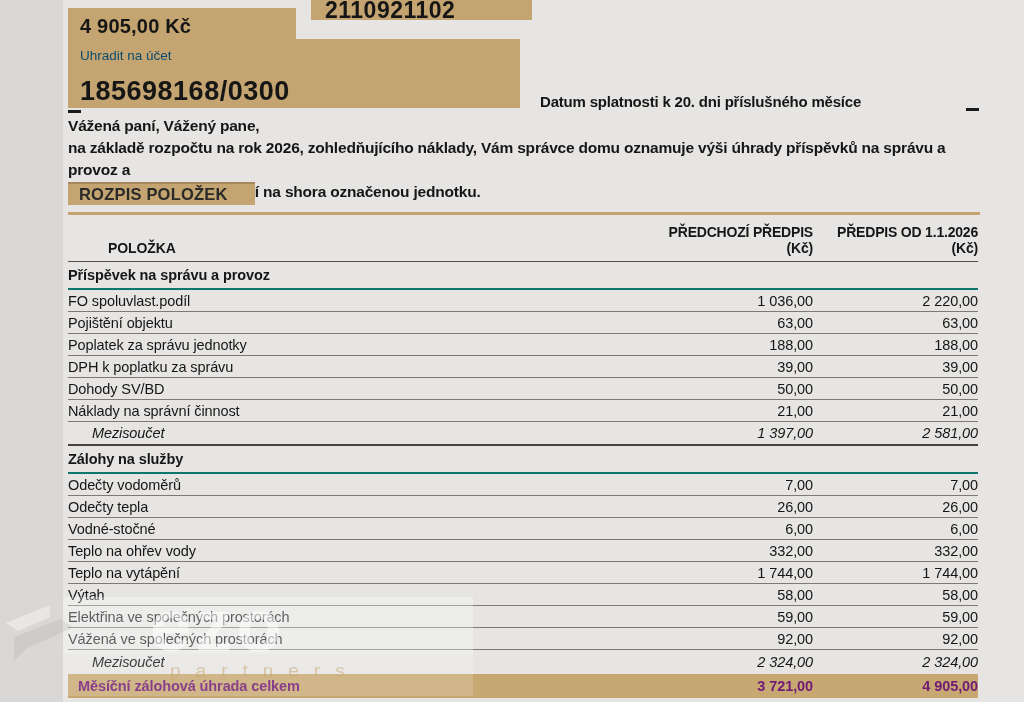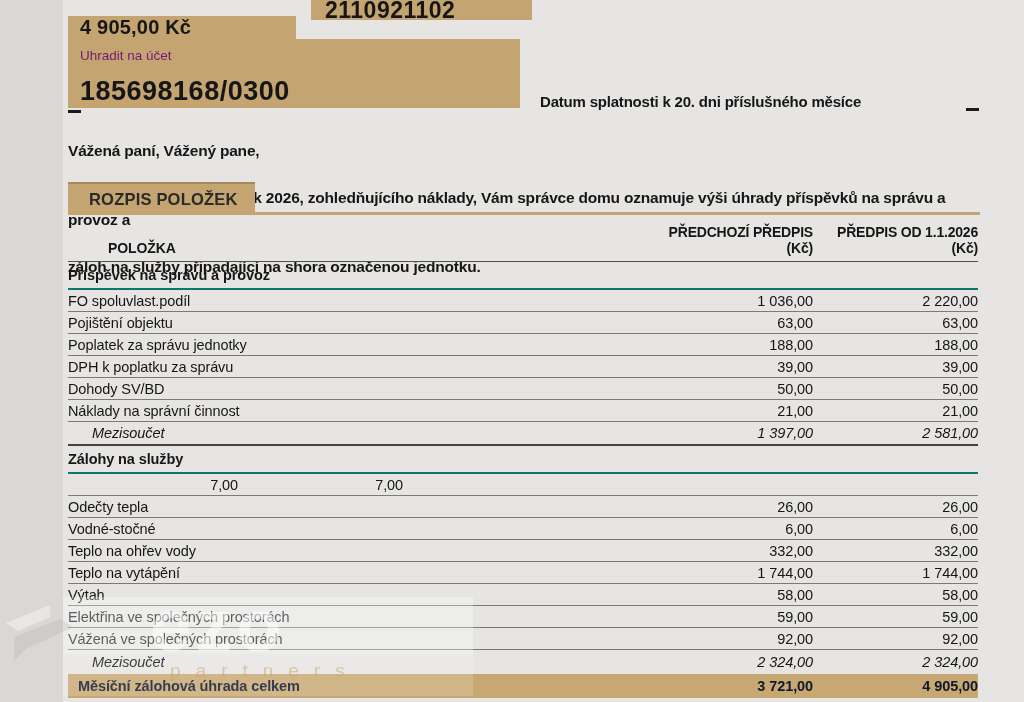--- a/index.html
+++ b/index.html
@@ -3,58 +3,58 @@
 <meta charset="utf-8">
 <style>
   * { margin:0; padding:0; box-sizing:border-box; }
   html,body { width:1024px; height:702px; }
   body { font-family:"Liberation Sans", sans-serif; color:#161616; background:#e6e5e3; }
   .page { position:relative; width:1024px; height:702px; background:#e6e5e3; overflow:hidden; }
   .left-margin { position:absolute; left:0; top:0; width:63px; height:702px; background:#d9d8d6; }
 
   
   .tan { background:#c4a470; }
-  .amount-box { position:absolute; left:68px; top:16px; width:228px; height:36px; display:flex; padding-left:12px; }
+  .amount-box { position:absolute; left:68px; top:8px; width:228px; height:36px; display:flex; align-items:center; padding-left:12px; }
   .amount-box .val { font-size:20px; font-weight:bold; letter-spacing:0.2px; }
   .vs-box { position:absolute; left:299px; top:0; width:221px; height:20px; display:flex; align-items:center; padding-left:14px;margin-left:12px; }
   .vs-box .val { font-size:23px; font-weight:bold; letter-spacing:0.5px; }
   .account-box { position:absolute; left:68px; top:39px; width:452px; height:69px; padding:9px 0 0 12px; }
-  .account-box .lbl { font-size:13.5px; color:#701a75; }
+  .account-box .lbl { font-size:13.5px; color:#0c4a6e; }
   .account-box .val { font-size:27px; font-weight:bold; letter-spacing:0.5px; margin-top:13px; }
 
   .mark { position:absolute; height:3px; width:13px; background:#1a1a1a; }
   .mark.left { left:68px; top:110px; }
   .mark.right { left:966px; top:108px; }
 
   .due-date { position:absolute; left:540px; top:93px; font-size:15px; font-weight:bold; letter-spacing:-0.2px; }
 
   .letter { position:absolute; left:68px; top:115px; width:905px; font-size:15.5px; font-weight:bold; line-height:22px; letter-spacing:-0.2px; }
-  .letter span { display:block;margin-top:25px; }
-
-  .rozpis-tab { position:absolute; left:68px; top:182px; width:187px; height:33px; display:flex; align-items:center; padding-left:21px; font-size:16.5px; font-weight:bold; letter-spacing:0.2px; color:#2a2a2a; border-top:2px solid rgba(0,0,0,0.16); }
+  .letter span { display:block; }
+
+  .rozpis-tab { position:absolute; left:68px; top:182px; width:187px; height:23px; display:flex; align-items:center; padding-left:11px; font-size:16.5px; font-weight:bold; letter-spacing:0.2px; color:#2a2a2a; border-top:2px solid rgba(0,0,0,0.16); }
   .rozpis-underline { position:absolute; left:68px; top:212px; width:912px; height:3px; background:#c4a470; }
 
   
   .table { position:absolute; left:68px; top:224px; width:910px; }
   .thead { display:flex; align-items:flex-end; padding-bottom:5px; border-bottom:1px solid #55524d; }
   .thead .th-item { flex:1; font-size:14px; font-weight:bold; letter-spacing:-0.1px;margin-left:40px; }
   .thead .th-col { width:170px; text-align:right; font-size:14px; font-weight:bold; line-height:16px; letter-spacing:-0.2px; }
   .thead .th-col.last { width:165px; }
   .thead .th-col em { display:block; font-style:normal; }
 
   .row { display:flex; align-items:center; font-size:14.5px; letter-spacing:-0.1px; }
   .row .lbl { flex:1; }
   .row .num { width:170px; text-align:right; }
   .row .num.last { width:165px; }
   .row.item { height:22px; border-bottom:1px solid #7d7a75; }
   .row.section { height:28px; font-weight:bold; border-bottom:2px solid #0f766e; }
   .row.subtotal { height:24px; font-style:italic; }
   .row.subtotal .lbl { padding-left:24px; }
   .row.subtotal.rule-heavy { border-bottom:2px solid #45423e; }
-  .row.total { height:24px; font-weight:bold; background:#c8a872; color:#0f172a; }
+  .row.total { height:24px; font-weight:bold; background:#c8a872; color:#701a75; }
   .row.total .lbl { padding-left:10px; }
 
   
   .watermark { position:absolute; left:0; top:0; width:1024px; height:702px; pointer-events:none; z-index:5; }
   .wm-pane1 { position:absolute; left:63px; top:597px; width:410px; height:57px; background:rgba(255,255,255,0.30); }
   .wm-pane2 { position:absolute; left:63px; top:654px; width:410px; height:42px; background:rgba(255,255,255,0.16); }
   .wm-chevron { position:absolute; left:4px; top:603px; opacity:0.55; }
   .wm-big { position:absolute; left:150px; top:583px; font-size:74px; font-weight:bold; color:rgba(255,255,255,0.5); letter-spacing:4px; }
   .wm-small { position:absolute; left:170px; top:660px; font-size:19px; color:rgba(201,168,114,0.55); letter-spacing:15px; }
 </style>
@@ -141,20 +141,21 @@
       <span class="lbl">Mezisoučet</span>
       <span class="num">1 397,00</span>
       <span class="num last">2 581,00</span>
     </div>
     <div class="row section">
       <span class="lbl">Zálohy na služby</span>
       <span class="num"></span>
       <span class="num last"></span>
     </div>
     <div class="row item">
+      <span class="lbl">Odečty vodoměrů</span>
       <span class="num">7,00</span>
       <span class="num last">7,00</span>
     </div>
     <div class="row item">
       <span class="lbl">Odečty tepla</span>
       <span class="num">26,00</span>
       <span class="num last">26,00</span>
     </div>
     <div class="row item">
       <span class="lbl">Vodné-stočné</span>

